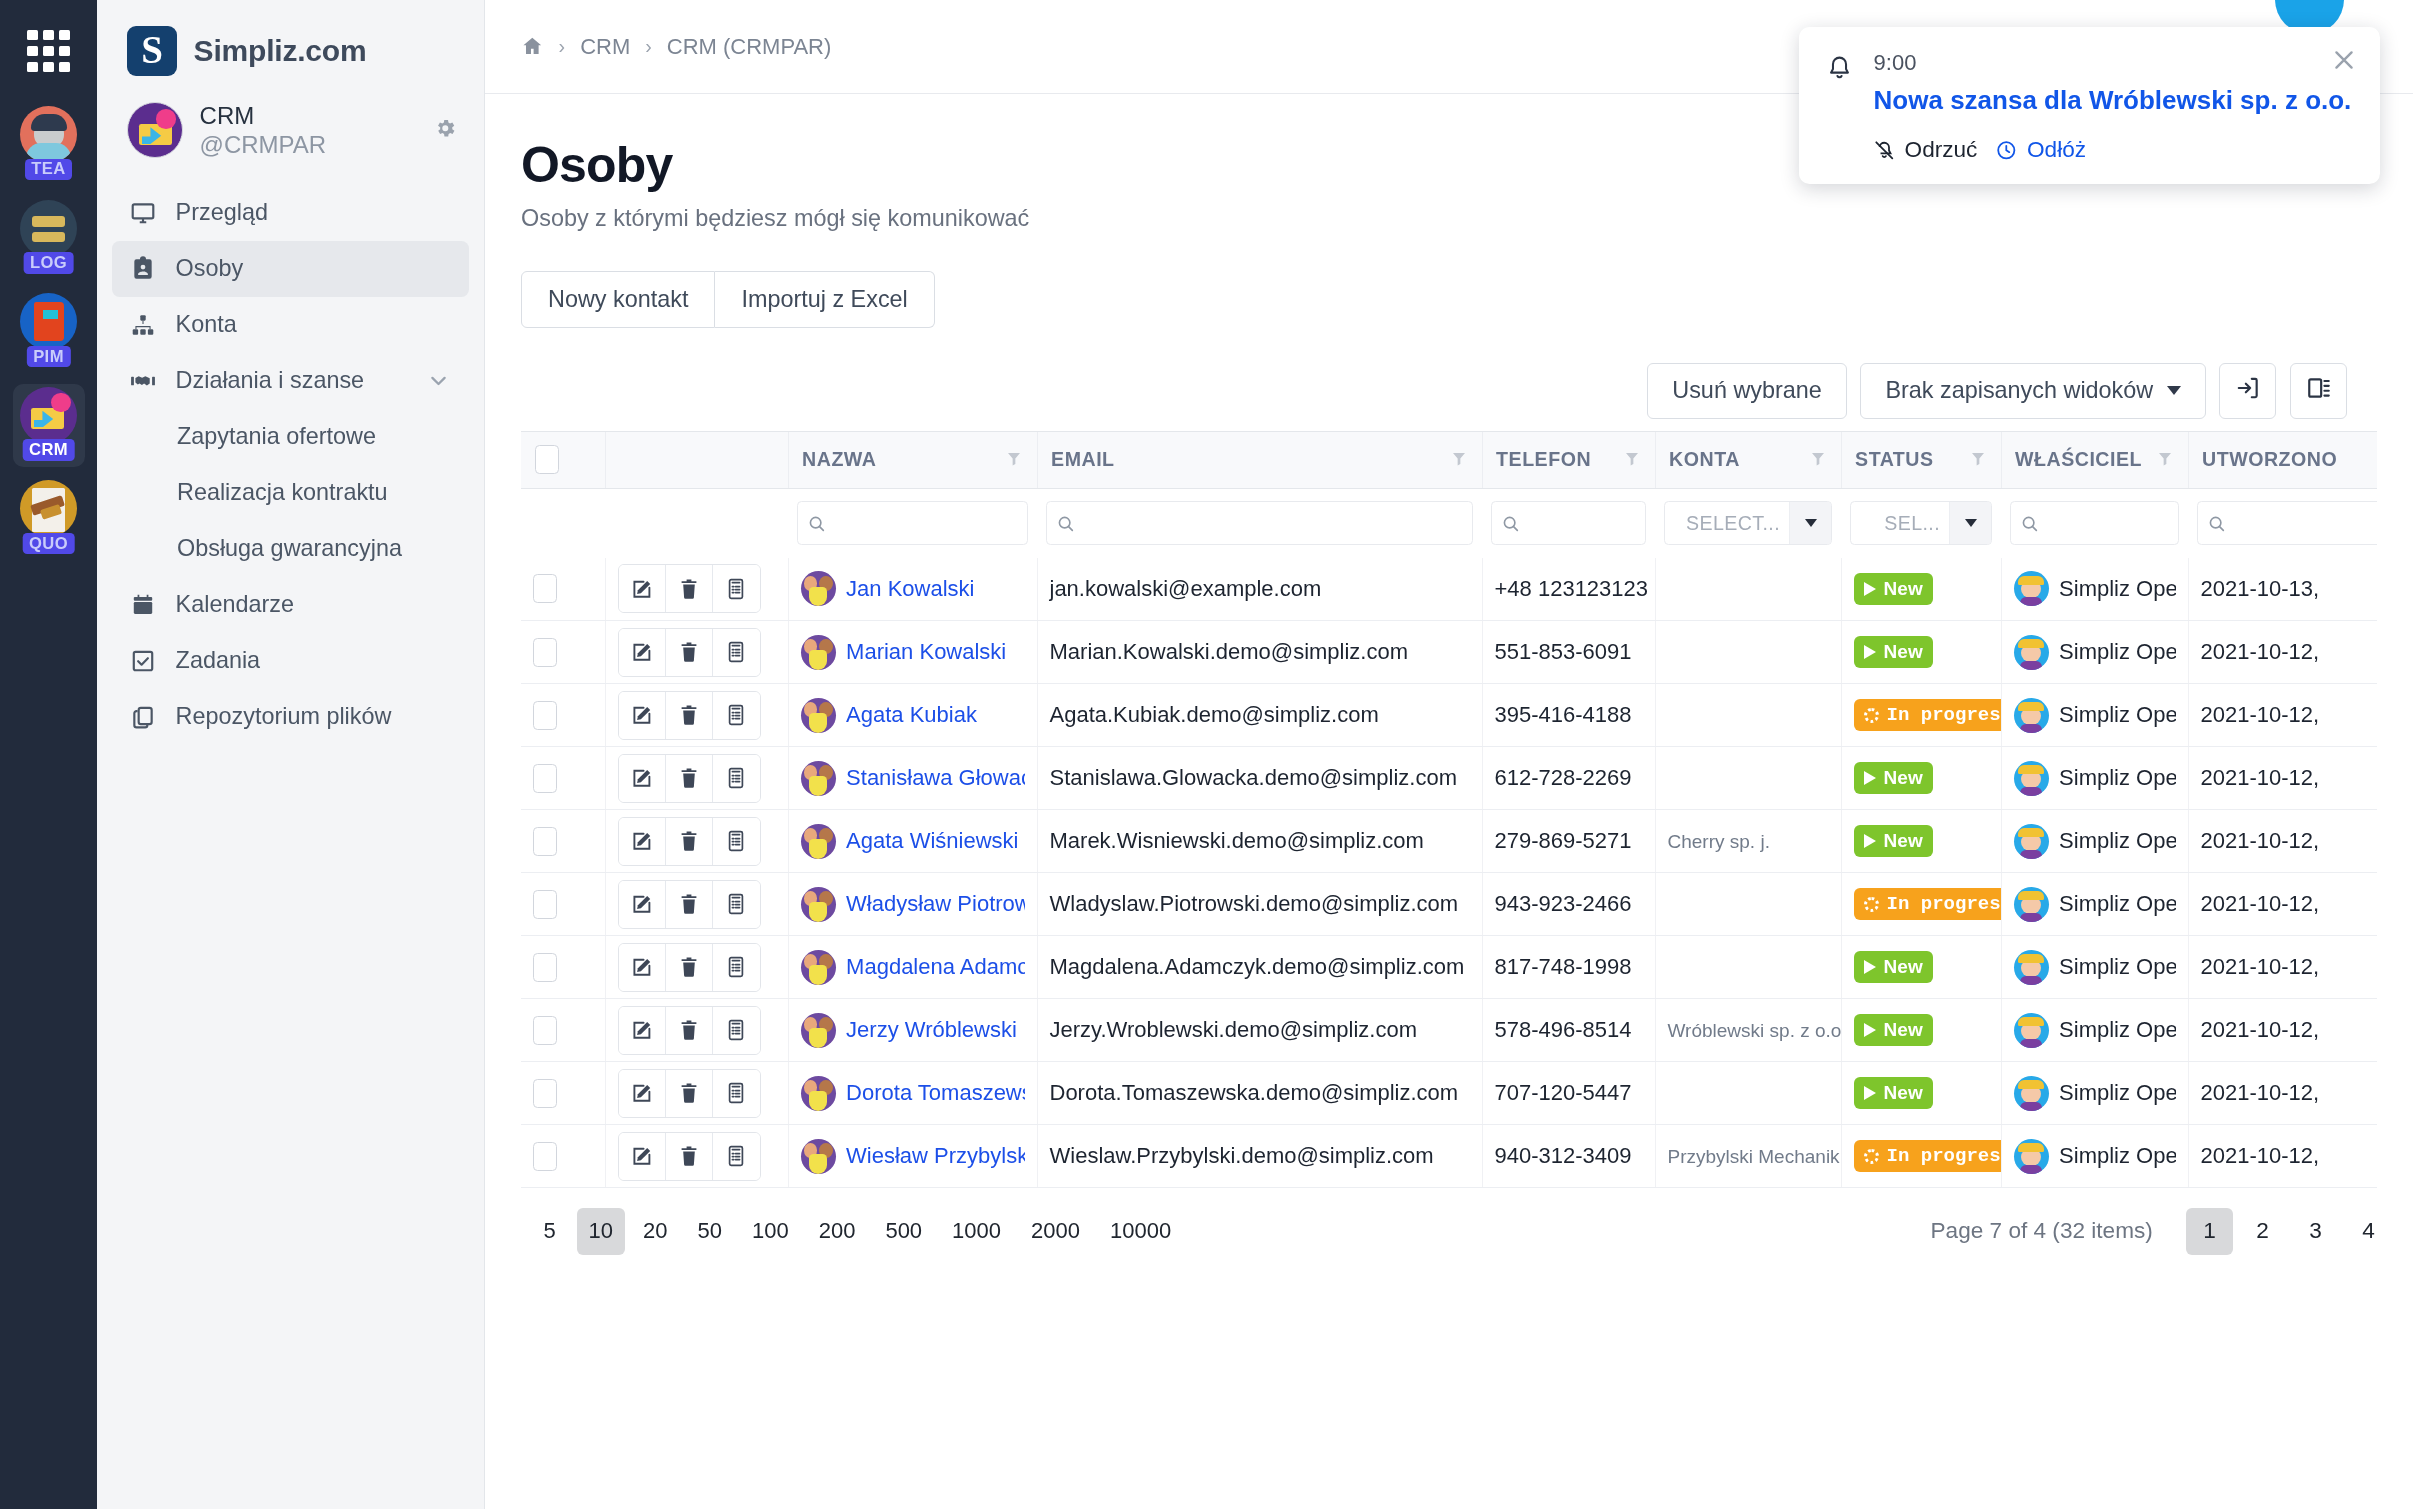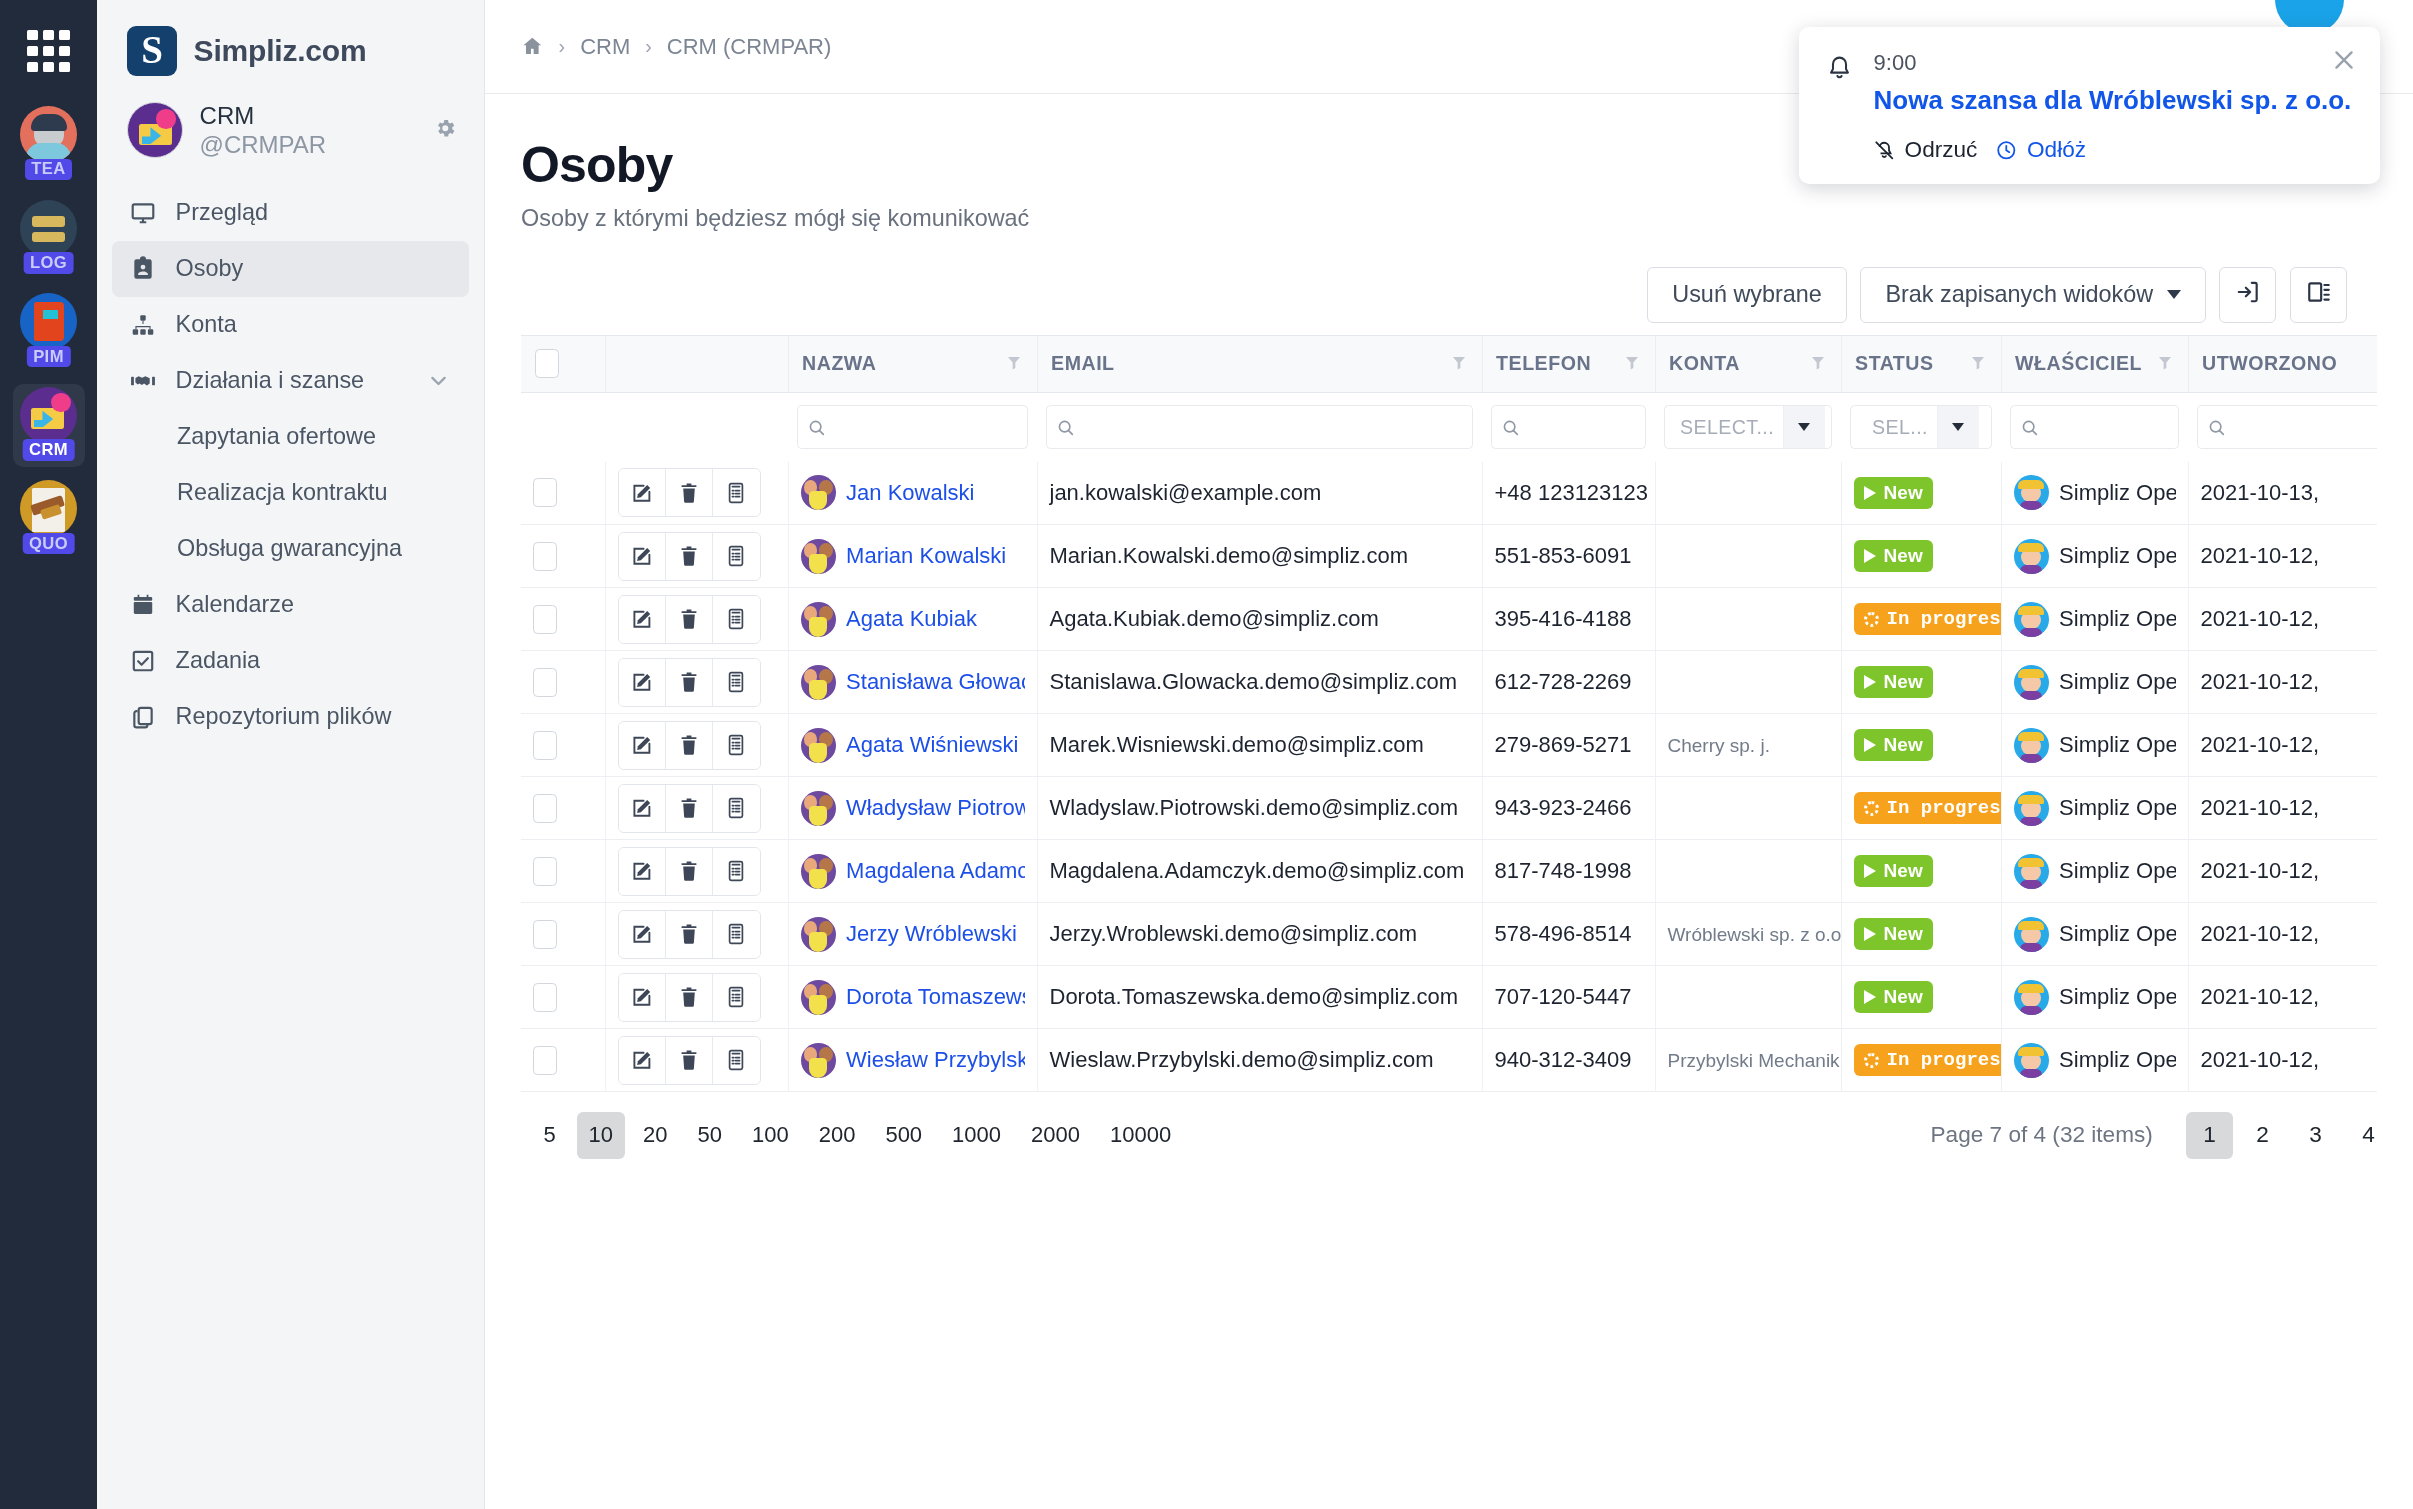--- a/index.html
+++ b/index.html
@@ -117,21 +117,21 @@
       text-align:left; padding: 0 13.6px; vertical-align: middle; }
   .th-inner { display:flex; align-items:center; justify-content: space-between; gap:7.5px; }
   .funnel { width:18px;height:19.6px; flex:0 0 18px; color:#c3c8d0; }
   tbody td { border-bottom:0.8px solid #eceef2; border-right:0.8px solid #f0f1f4; height: 63px;
      font-size: 22px; color:#1d2430; padding: 0 12px; vertical-align: middle; overflow:hidden; white-space:nowrap; }
   tr.filter-row td { height: 69px; background:#fff; padding: 0 9px; }
   .filter-box { height: 44px; border:0.8px solid #e8eaee; border-radius:4.5px; display:flex; align-items:center;
      padding: 0 9px; background:#fff; color:#9aa2ae; font-size:19.6px; gap:6px; }
   .filter-box .mag { width:19.6px;height:19.6px; flex:0 0 19.6px; color:#8f98a4;}
   .filter-sel { height:44px; border:0.8px solid #e8eaee; border-radius:4.5px; display:flex; align-items:center;
-      justify-content:center; background:#fff; overflow:hidden; }
+      justify-content:flex-end; background:#fff; overflow:hidden; }
   .filter-sel .lbl { padding: 0 9px; color:#a6adb8; font-size:19.6px; letter-spacing:0.4px; white-space:nowrap; }
   .filter-sel .arw { width:42px; height:100%; background:#f3f4f7; display:flex; align-items:center; justify-content:center; border-left:0.8px solid #eceef2;}
   .arw i { width:0;height:0;border-left:6.8px solid transparent;border-right:6.8px solid transparent;border-top:8.3px solid #262d3a; }
 
   .cb { width:24px; height:29px; border:0.8px solid #d2d6dd; border-radius:4.5px; background:#fff; display:block; }
   .row-actions { display:flex; border:0.8px solid #e2e5ea; border-radius:6px; width: fit-content; overflow:hidden; background:#fff; }
   .row-actions button { width: 47px; height: 47px; background:#fff; border:none; border-right:0.8px solid #e6e9ee;
       display:flex; align-items:center; justify-content:center; cursor:pointer; color:#3e4757; padding:0;}
   .row-actions button:last-child { border-right:none; }
   .row-actions svg { width: 24px; height: 24px; }
@@ -370,20 +370,24 @@
         <span class="crumb">CRM</span>
         <span class="crumb-sep">›</span>
         <span class="crumb">CRM (CRMPAR)</span>
       </div>
     </div>
 
     <div class="content">
       <div class="page-title">Osoby</div>
       <div class="page-sub">Osoby z którymi będziesz mógł się komunikować</div>
 
+      <div class="btn-group">
+        <div class="btn">Nowy kontakt</div>
+        <div class="btn">Importuj z Excel</div>
+      </div>
 
       <div class="table-tools">
         <div class="tool-btn">
           <span>Usuń wybrane</span>
         </div>
         <div class="tool-btn">
           <span>Brak zapisanych widoków</span>
           <span class="caret"></span>
         </div>
         <div class="tool-btn sq">

